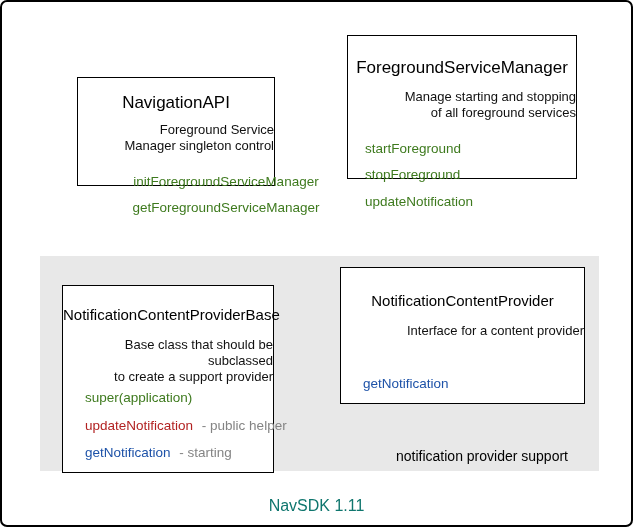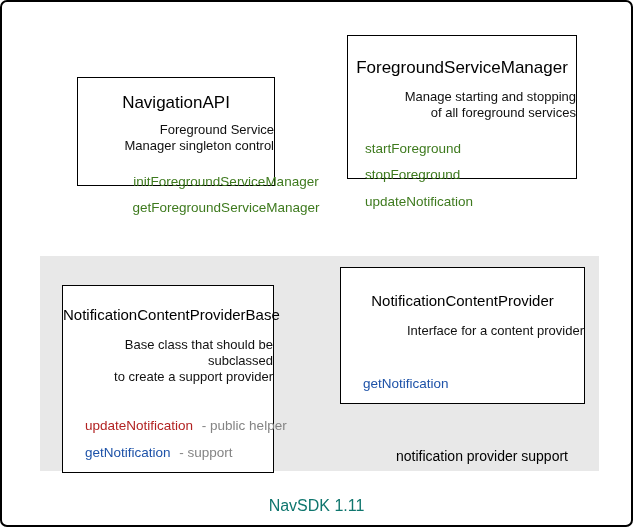--- a/index.html
+++ b/index.html
@@ -116,27 +116,30 @@
     <div class="method m2 green">stopForeground</div>
     <div class="method m3 green">updateNotification</div>
   </div>
 
   <div class="box" id="box-ncpb">
     <div class="title small">NotificationContentProviderBase</div>
     <div class="desc">
       <div>Base class that should be subclassed</div>
       <div>to create a support provider</div>
     </div>
+    <div class="method m1">
+      <span class="green">super(application)</span>
+    </div>
     <div class="method m2">
       <span class="red">updateNotification</span>
       <span class="suffix">- public helper</span>
     </div>
     <div class="method m3">
       <span class="blue">getNotification</span>
-      <span class="suffix">- support</span>
+      <span class="suffix">- starting</span>
     </div>
   </div>
 
   <div class="box" id="box-ncp">
     <div class="title small">NotificationContentProvider</div>
     <div class="desc">
       <div>Interface for a content provider</div>
     </div>
     <div class="method m1 blue">getNotification</div>
   </div>

